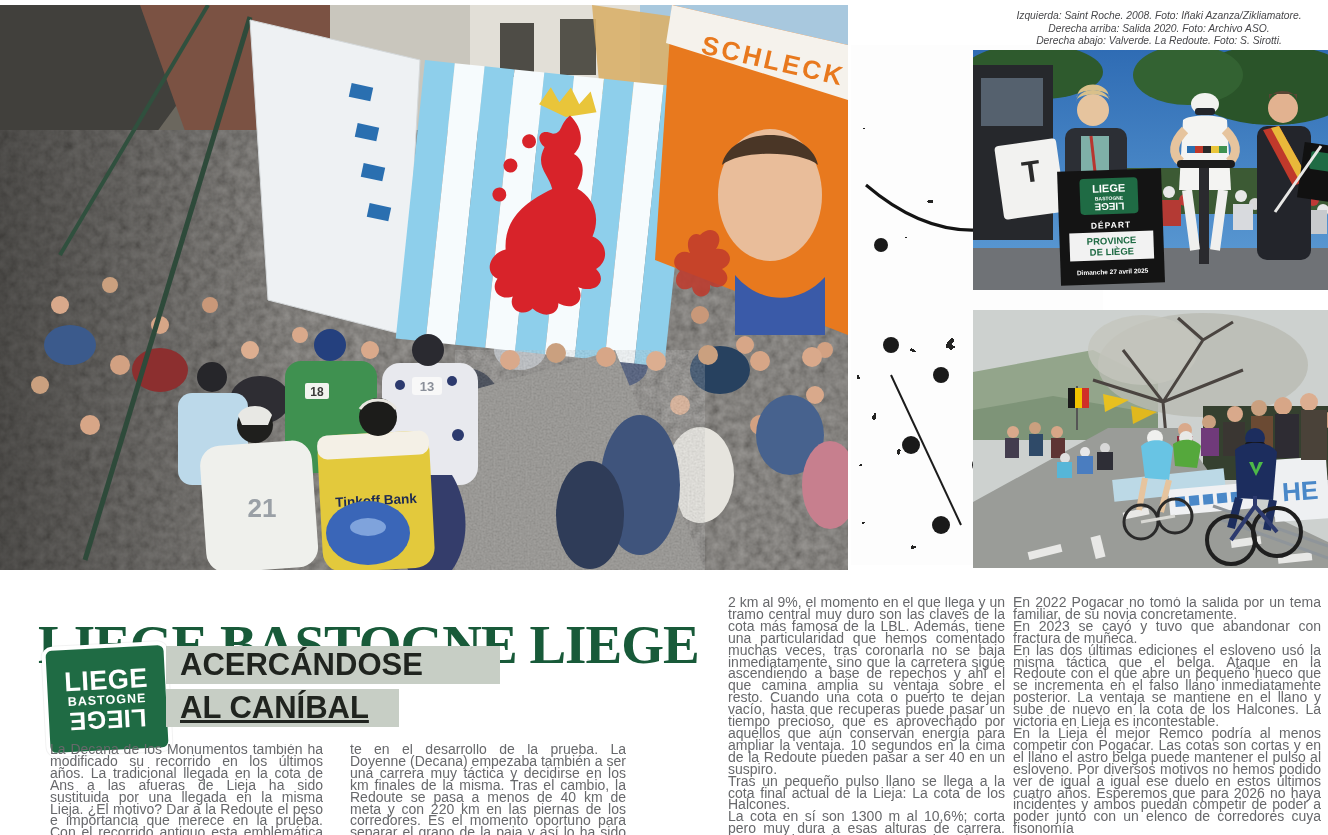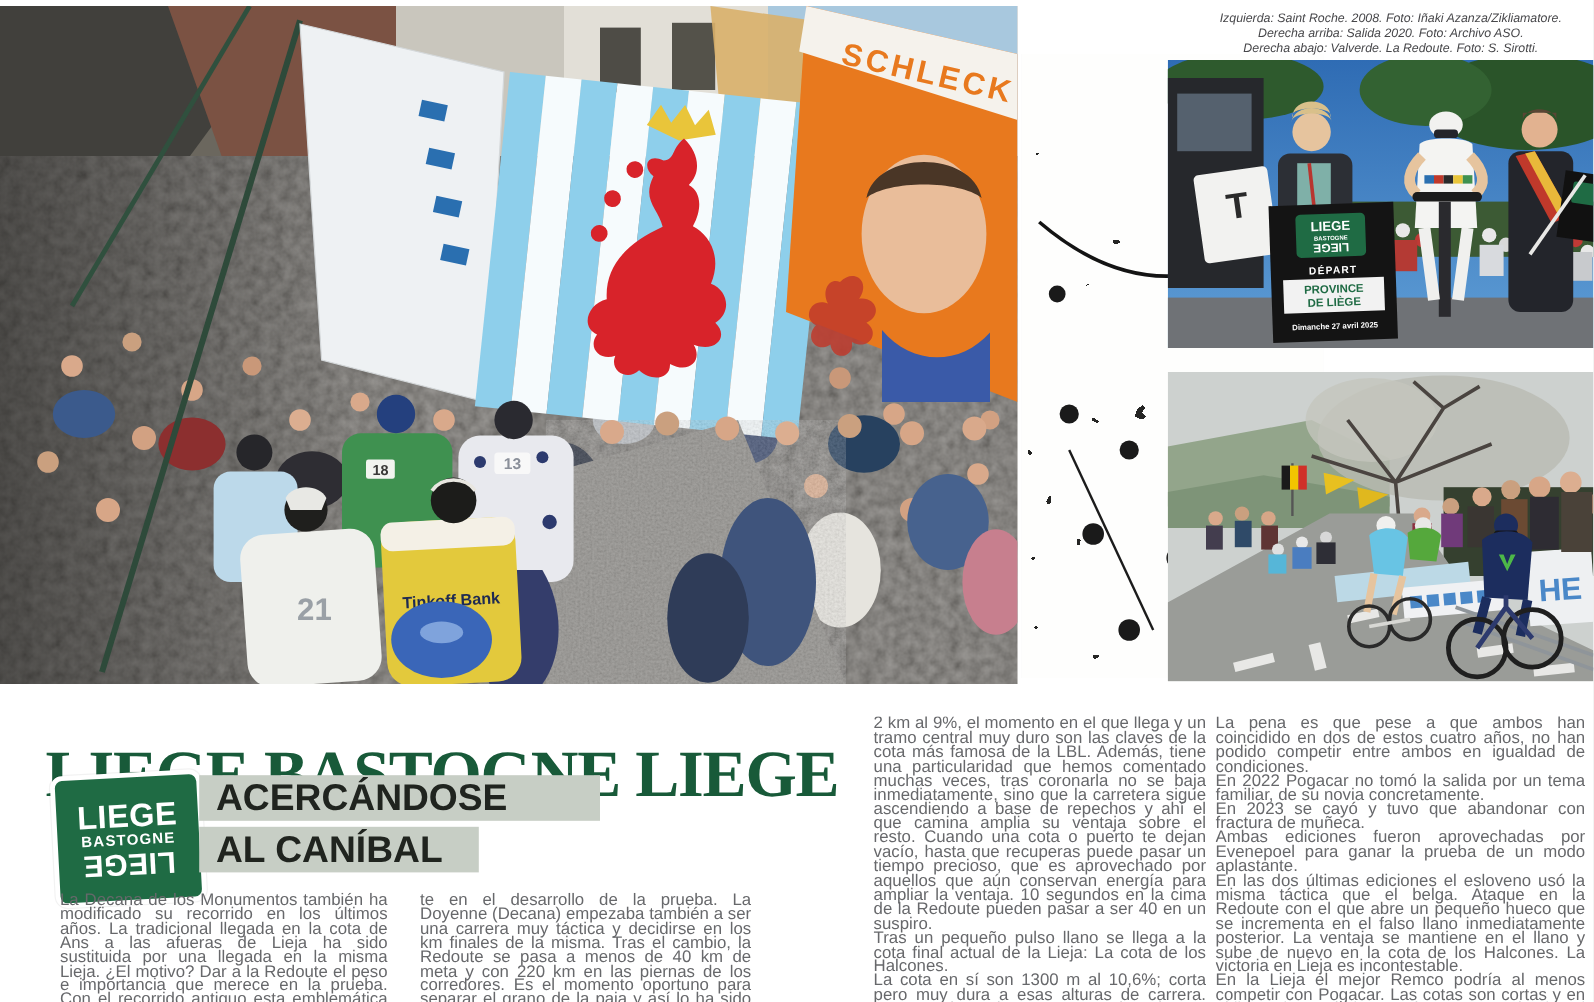--- a/index.html
+++ b/index.html
@@ -19,21 +19,21 @@
   .lbl-logo{position:absolute;left:44px;top:644px;width:118px;height:102px;background:#1f6b44;
             border:4px solid #ffffff;border-radius:10px;transform:rotate(-3deg);
             box-shadow:0 0 0 1px rgba(0,0,0,0.05);display:flex;flex-direction:column;
             align-items:center;justify-content:center;color:#fff;font-weight:700;}
   .lbl-logo .l1{font-size:27px;line-height:26px;letter-spacing:0.5px;}
   .lbl-logo .l2{font-size:12.5px;line-height:14px;letter-spacing:1px;}
   .lbl-logo .l3{font-size:25px;line-height:25px;letter-spacing:0.5px;transform:rotate(180deg);}
   .kicker{position:absolute;height:38px;background:#c7cec5;color:#20241f;font-weight:700;
           font-size:31px;line-height:38px;padding-left:14px;letter-spacing:0;box-sizing:border-box;}
   .kicker-1{left:166px;top:646px;width:334px;}
-  .kicker-2{left:166px;top:689px;width:233px;}
+  .kicker-2{left:166px;top:689px;width:233px;text-decoration:underline;}
   .col{position:absolute;font-size:14px;line-height:11.9px;color:#67686b;text-align:justify;
        overflow:hidden;}
   .col p{margin:0;}
   .col p.gap{margin-top:0;}
   .col-1{left:50px;top:744px;width:273px;height:91px;}
   .col-2{left:350px;top:744px;width:276px;height:91px;}
   .col-3{left:728px;top:597px;width:277px;height:238px;}
   .col-4{left:1013px;top:597px;width:308px;height:238px;}
 </style>
 </head>
@@ -477,21 +477,19 @@
   <div class="col col-2">
     <p>te en el desarrollo de la prueba. La Doyenne (Decana) empezaba también a ser una carrera muy táctica y decidirse en los km finales de la misma. Tras el cambio, la Redoute se pasa a menos de 40 km de meta y con 220 km en las piernas de los corredores. Es el momento oportuno para separar el grano de la paja y así lo ha sido en las cuatro últimas ediciones.</p>
   </div>
   <div class="col col-3">
     <p>2 km al 9%, el momento en el que llega y un tramo central muy duro son las claves de la cota más famosa de la LBL. Además, tiene una particularidad que hemos comentado muchas veces, tras coronarla no se baja inmediatamente, sino que la carretera sigue ascendiendo a base de repechos y ahí el que camina amplia su ventaja sobre el resto. Cuando una cota o puerto te dejan vacío, hasta que recuperas puede pasar un tiempo precioso, que es aprovechado por aquellos que aún conservan energía para ampliar la ventaja. 10 segundos en la cima de la Redoute pueden pasar a ser 40 en un suspiro.</p>
     <p>Tras un pequeño pulso llano se llega a la cota final actual de la Lieja: La cota de los Halcones.</p>
     <p class="gap">La cota en sí son 1300 m al 10,6%; corta pero muy dura a esas alturas de carrera. Como en la Redoute, tras un primer km en descenso, continúa ascendiendo durante otros 2 km más hasta Boncelles.</p>
     <p>Las cuatro últimas Liejas han tenido dos ganadores que además lo han hecho de un modo muy convincente y por aplastamiento.</p>
   </div>
   <div class="col col-4">
-    <p>La pena es que pese a que ambos han coincidido en dos de estos cuatro años, no han podido competir entre ambos en igualdad de condiciones.</p>
     <p>En 2022 Pogacar no tomó la salida por un tema familiar, de su novia concretamente.</p>
     <p>En 2023 se cayó y tuvo que abandonar con fractura de muñeca.</p>
-    <p>Ambas ediciones fueron aprovechadas por Evenepoel para ganar la prueba de un modo aplastante.</p>
     <p>En las dos últimas ediciones el esloveno usó la misma táctica que el belga. Ataque en la Redoute con el que abre un pequeño hueco que se incrementa en el falso llano inmediatamente posterior. La ventaja se mantiene en el llano y sube de nuevo en la cota de los Halcones. La victoria en Lieja es incontestable.</p>
     <p>En la Lieja el mejor Remco podría al menos competir con Pogacar. Las cotas son cortas y en el llano el astro belga puede mantener el pulso al esloveno. Por diversos motivos no hemos podido ver de igual a igual ese duelo en estos últimos cuatro años. Esperemos que para 2026 no haya incidentes y ambos puedan competir de poder a poder junto con un elenco de corredores cuya fisonomía</p>
   </div>
 
 </div>
 
 </body></html>

